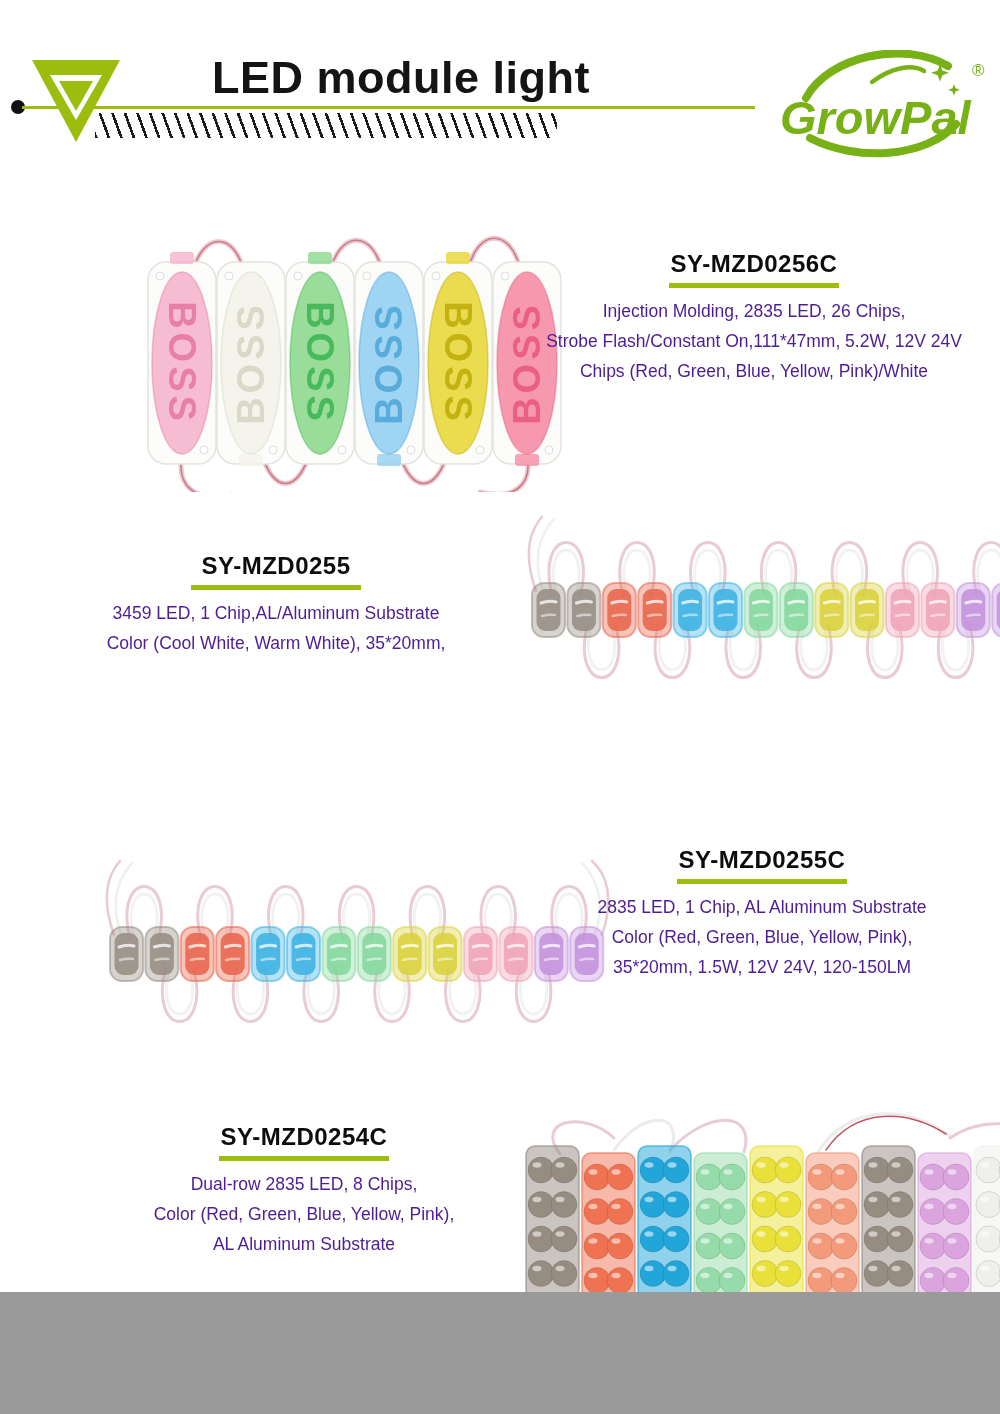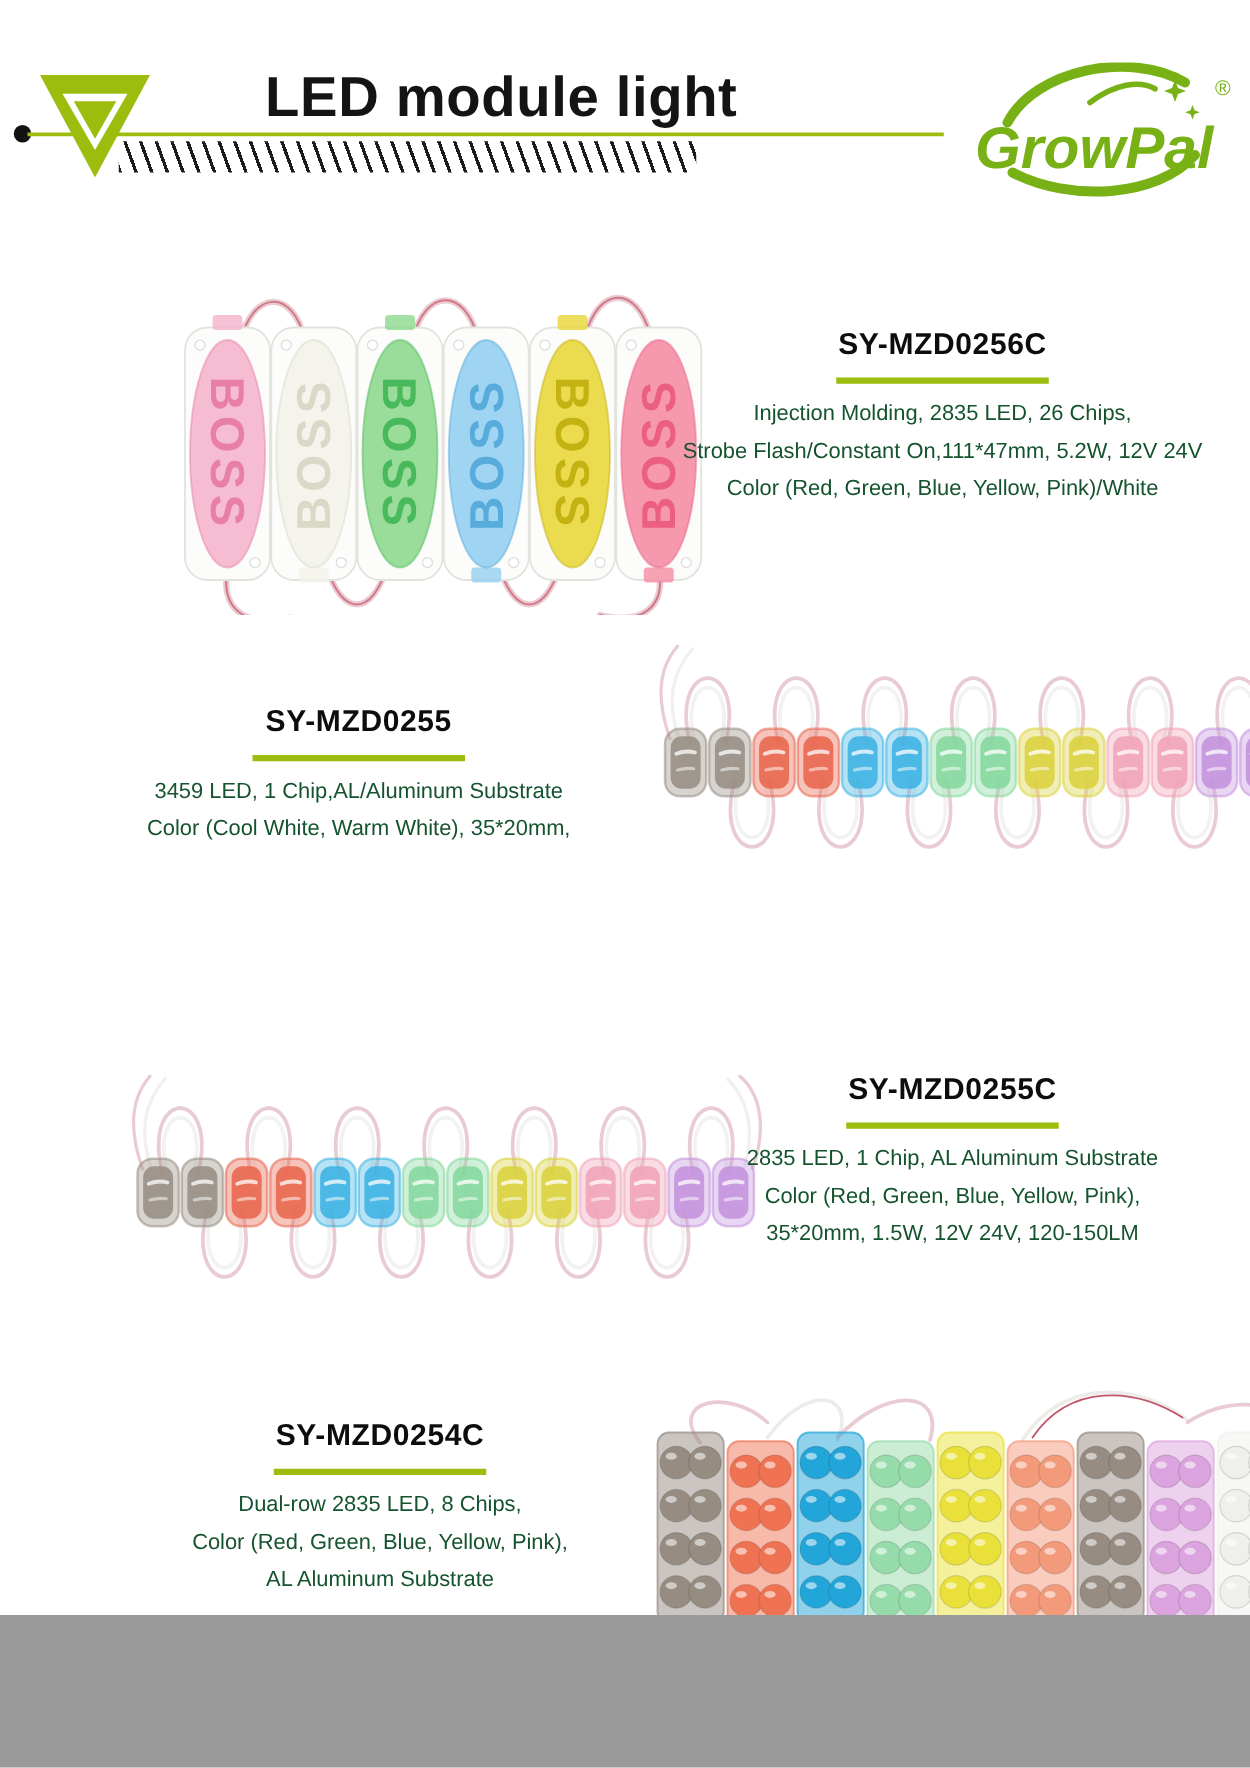--- a/index.html
+++ b/index.html
@@ -11,27 +11,27 @@
   
   .hdr-dot{position:absolute;left:11px;top:100px;width:14px;height:14px;border-radius:50%;background:#121212;}
   .hdr-line{position:absolute;left:22px;top:106px;width:733px;height:3px;background:#9cbd0e;}
   .hdr-tri{position:absolute;left:32px;top:60px;width:88px;height:82px;}
   .hdr-title{position:absolute;left:212px;top:52px;margin:0;font-size:45px;font-weight:bold;color:#141414;letter-spacing:0.5px;white-space:nowrap;}
   .hdr-hatch{position:absolute;left:95px;top:113px;width:462px;height:25px;
     background:repeating-linear-gradient(70deg,#1b1b1b 0,#1b1b1b 2.6px,transparent 2.6px,transparent 11.8px);}
   .brand{position:absolute;left:772px;top:50px;width:222px;height:112px;}
   
   .ptxt{position:absolute;text-align:center;}
-  .ptxt h2{margin:12px;font-size:24px;font-weight:bold;color:#0d0d0d;letter-spacing:0.5px;}
+  .ptxt h2{margin:0;font-size:24px;font-weight:bold;color:#0d0d0d;letter-spacing:0.5px;}
   .model-underline{width:170px;height:4.5px;background:#9cbd0e;margin:5px auto 8px;}
-  .ptxt p{margin:0;font-size:17.5px;line-height:30px;color:#14532d;white-space:nowrap;}
+  .ptxt p{margin:0;font-size:17.5px;line-height:30px;color:#4c1d95;white-space:nowrap;}
   .photo{position:absolute;}
   .photo svg{display:block;width:100%;height:100%;}
   .txt1{left:529px;top:250px;width:450px;}
-  .txt2{left:69px;top:552px;width:436px;}
+  .txt2{left:58px;top:552px;width:436px;}
   .txt3{left:562px;top:846px;width:400px;}
   .txt4{left:89px;top:1123px;width:430px;}
   .img1{left:100px;top:218px;width:430px;height:258px;}
   .img2{left:480px;top:498px;width:520px;height:192px;}
   .img3{left:58px;top:838px;width:520px;height:200px;}
   .img4{left:478px;top:1094px;width:520px;height:230px;}
   
   .foot-thin{position:absolute;left:0;top:1376px;width:1000px;height:2.5px;background:#9cbd0e;}
   .foot-bar{position:absolute;left:0;top:1388px;width:1000px;height:12px;background:#8db30a;}
   .page-num{position:absolute;left:970px;top:1369px;width:31px;height:31px;border-radius:50%;
@@ -114,21 +114,21 @@
         <circle cx="409" cy="212" r="4" fill="#ffffff" stroke="#ddd" stroke-width="1"></circle>
         <ellipse cx="387" cy="125" rx="30" ry="91" fill="#f58ba4" fill-opacity="0.88" stroke="#ec5f85" stroke-opacity="0.5" stroke-width="1.5"></ellipse>
         <text x="387" y="125" dy="0.35em" text-anchor="middle" font-size="38" font-weight="bold" letter-spacing="4" font-family="&quot;Liberation Sans&quot;, sans-serif" fill="#ec5f85" transform="rotate(-90 387 125)">BOSS</text>
       </svg>
   </figure>
   <div class="ptxt txt1">
     <h2>SY-MZD0256C</h2>
     <div class="model-underline"></div>
     <p>Injection Molding, 2835 LED, 26 Chips,</p>
     <p>Strobe Flash/Constant On,111*47mm, 5.2W, 12V 24V</p>
-    <p>Color (Red, Green, Blue, Yellow, Pink)/White</p>
+    <p>Chips (Red, Green, Blue, Yellow, Pink)/White</p>
   </div>
 
   <div class="ptxt txt2">
     <h2>SY-MZD0255</h2>
     <div class="model-underline"></div>
     <p>3459 LED, 1 Chip,AL/Aluminum Substrate</p>
     <p>Color (Cool White, Warm White), 35*20mm,</p>
   </div>
   <figure class="photo img2">
     <svg viewBox="0 0 520 190">

